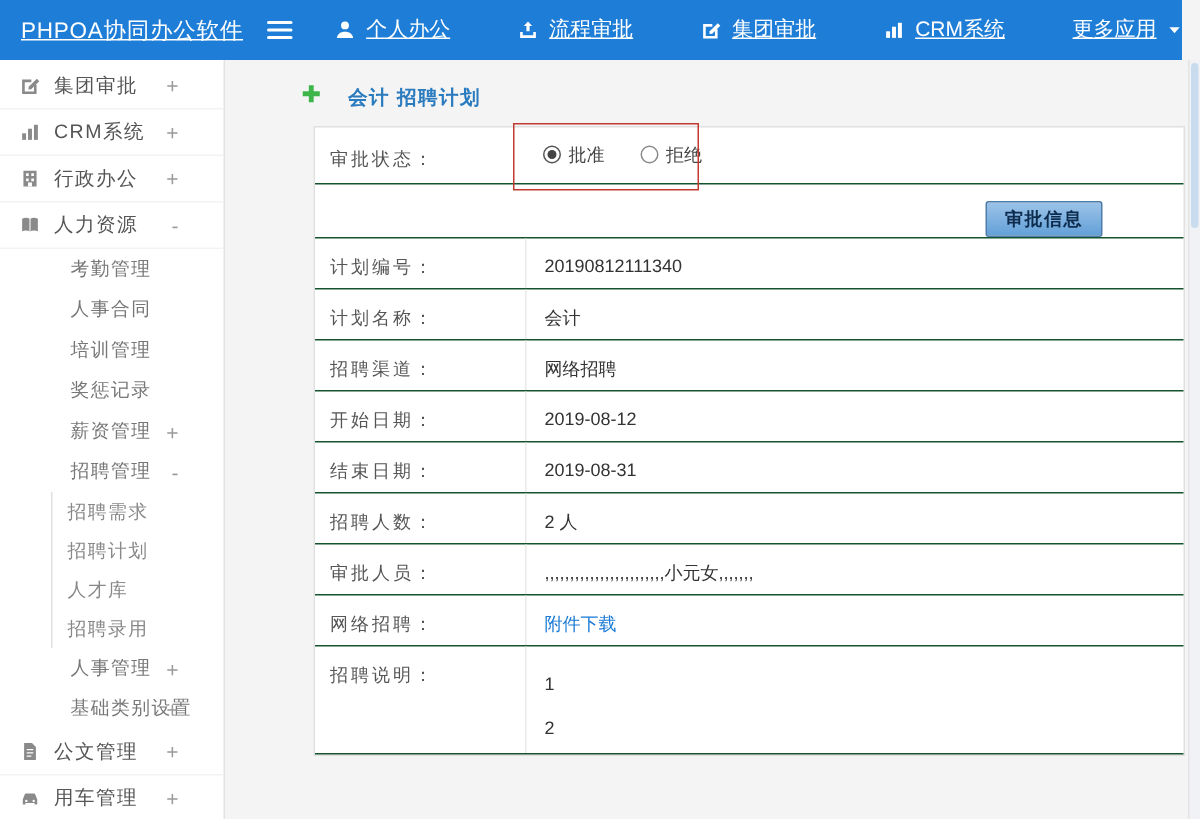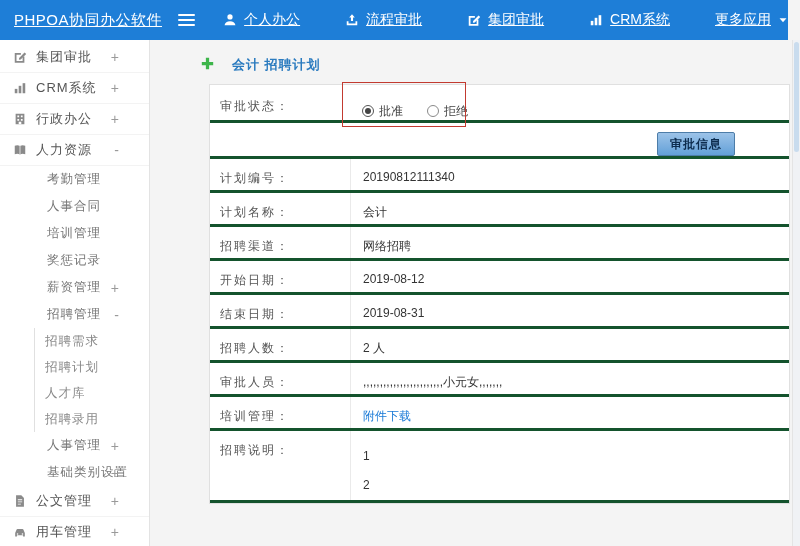--- a/index.html
+++ b/index.html
@@ -38,31 +38,31 @@
 
   
   .main{position:absolute;left:151px;top:40px;width:649px;height:506px;background:#f4f4f4;box-sizing:border-box;}
   .breadcrumb{display:flex;align-items:center;gap:18px;margin:16px 0 10px 50px;}
   .crumb-text{font-size:13px;font-weight:bold;color:#2b7bbf;letter-spacing:1px;}
 
   .panel{
     margin-left:58px;margin-right:10px;background:#fff;
     border:1px solid #e0e0e0;box-sizing:border-box;
   }
-  .row{display:flex;border-bottom:3px solid #14532d;min-height:34px;box-sizing:border-box;}
+  .row{display:flex;border-bottom:1px solid #14532d;min-height:34px;box-sizing:border-box;}
   .cell{box-sizing:border-box;}
   .cell.label{width:140px;min-width:140px;padding:11px 0 0 10px;font-size:12px;color:#555;letter-spacing:2px;}
   .cell.value{flex:1;border-left:1px solid #eaeaea;padding:11px 0 0 12px;font-size:12px;color:#333;}
   .pre{white-space:pre-line;line-height:2.4;padding-top:8px;}
   .tall{min-height:72px;}
   .link{color:#1a7ad6;text-decoration:none;cursor:pointer;}
 
   .status-row{min-height:38px;}
   .status-row .cell.label{padding-top:13px;}
-  .status-row .cell.value{border-left:none;display:flex;align-items:flex-end;padding-top:0;position:relative;}
+  .status-row .cell.value{border-left:none;display:flex;align-items:center;padding-top:0;position:relative;}
   .radio{display:inline-flex;align-items:center;margin-right:24px;font-size:12px;color:#444;cursor:pointer;}
   .rb{width:12px;height:12px;border:1px solid #8a8a8a;border-radius:50%;background:#fff;margin-right:5px;position:relative;box-sizing:border-box;display:inline-block;}
   .rb.checked{border-color:#555;}
   .rb.checked::after{content:"";position:absolute;left:2px;top:2px;width:6px;height:6px;border-radius:50%;background:#444;}
   .red-box{position:absolute;left:-8px;top:-3px;width:122px;height:43px;border:1px solid #c23a30;pointer-events:none;z-index:3;}
 
   .button-row{min-height:36px;display:flex;justify-content:flex-end;align-items:flex-end;padding-right:54px;}
   .approve-btn{
     height:24px;padding:0 12px;font-size:12px;font-weight:bold;color:#0d2c4e;
     background:linear-gradient(#9cc3e8,#63a0d8);border:1px solid #4d7da8;border-radius:2px;
@@ -292,21 +292,21 @@
           </div>
           <div class="row">
             <div class="cell label">招聘人数：</div>
             <div class="cell value">2 人</div>
           </div>
           <div class="row">
             <div class="cell label">审批人员：</div>
             <div class="cell value">,,,,,,,,,,,,,,,,,,,,,,,,小元女,,,,,,,</div>
           </div>
           <div class="row">
-            <div class="cell label">培训管理：</div>
+            <div class="cell label">网络招聘：</div>
             <div class="cell value"><a class="link" href="#">附件下载</a></div>
           </div>
           <div class="row tall">
             <div class="cell label">招聘说明：</div>
             <div class="cell value pre">1
 2</div>
           </div>
         </div>
     </div>
   </main>

